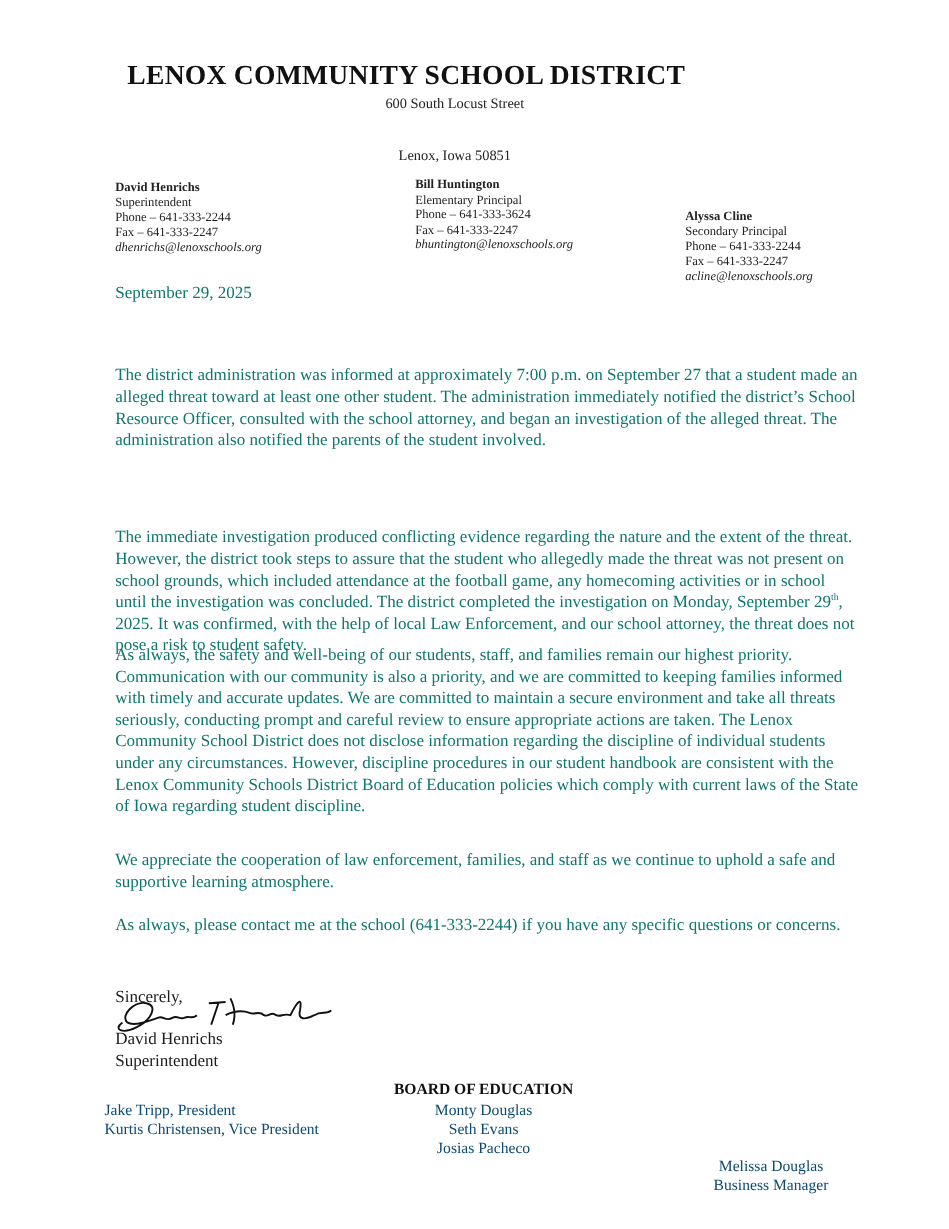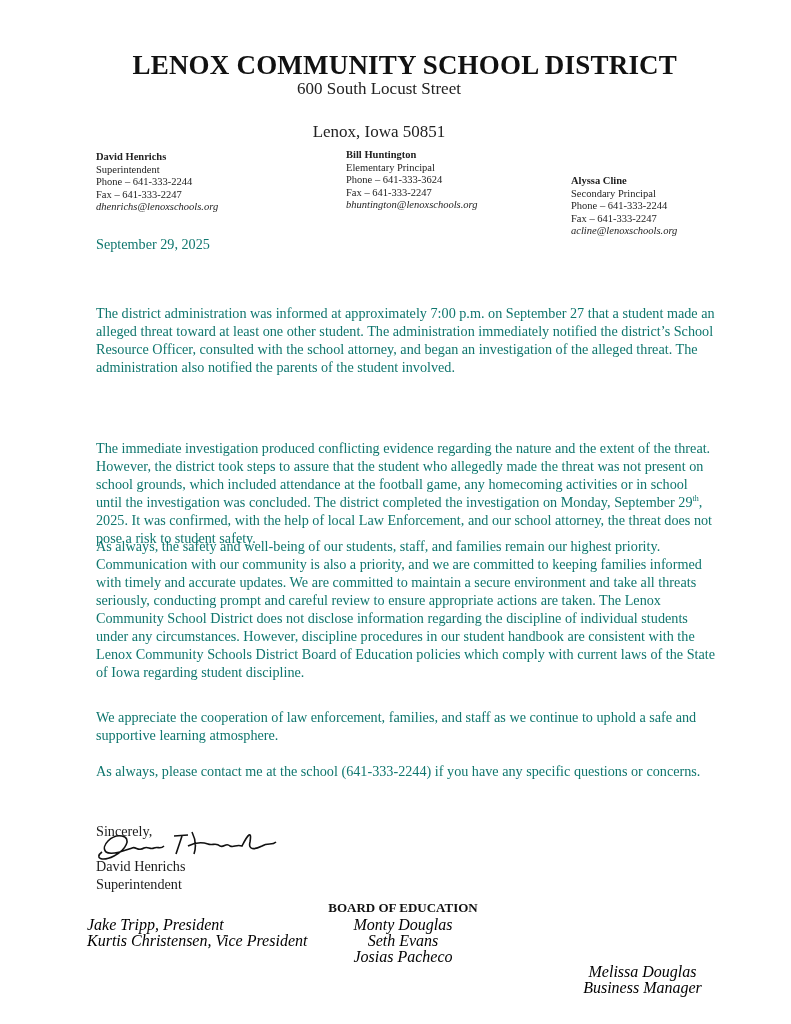--- a/index.html
+++ b/index.html
@@ -3,25 +3,25 @@
   <meta charset="utf-8">
   <style>
     html, body { margin: 0; padding: 0; background: #ffffff; }
     body {
       width: 791px; height: 1024px; position: relative; overflow: hidden;
       font-family: "Liberation Serif", "DejaVu Serif", serif;
       color: #1a1a1a;
     }
     .page { position: absolute; left: 0; top: 0; width: 791px; height: 1024px; }
     .title {
-      position: absolute; top: 50px; left: 0; width: 677px; text-align: right;
-      font-weight: bold; font-size: 27px; letter-spacing: 0.2px; color: #111;
+      position: absolute; top: 50px; left: 0; width: 677px; text-align: center;
+      font-weight: bold; font-size: 23px; letter-spacing: 0.2px; color: #111;
     }
     .addr {
-      position: absolute; left: 0; width: 758px; text-align: center; font-size: 17px; color: #222;
+      position: absolute; left: 0; width: 758px; text-align: center; font-size: 12px; color: #222;
     }
     .addr1 { top: 79px; }
     .addr2 { top: 101px; margin-top: 21px; }
     .contact {
       position: absolute; font-size: 10.5px; line-height: 12.6px; color: #222;
     }
     .contact .nm { font-weight: bold; }
     .contact .em { font-style: italic; }
     .c1 { left: 96px; top: 151px; }
     .c2 { left: 346px; top: 149px; }
@@ -37,21 +37,21 @@
     .p4 { top: 708px; }
     .p5 { top: 762px; }
     sup { font-size: 8px; line-height: 0; }
     .closing { position: absolute; left: 96px; top: 823px; font-size: 14.2px; color: #1c1c1c; }
     .sig-svg { position: absolute; left: 92px; top: 828px; }
     .signer { position: absolute; left: 96px; top: 857px; font-size: 14.2px; line-height: 18px; color: #1c1c1c; }
     .board-title {
       position: absolute; top: 900px; left: 253px; width: 300px; text-align: center;
       font-weight: bold; font-size: 13px; color: #111;
     }
-    .foot { position: absolute; font-style: italic; font-size: 16px; line-height: 16px; color: #000000; }
+    .foot { position: absolute; font-size: 13px; line-height: 16px; color: #0c4a6e; }
     .f-left { left: 87px; top: 917px; }
     .f-mid { left: 300px; width: 206px; top: 917px; text-align: center; }
     .f-right { left: 570px; width: 145px; top: 964px; text-align: center; }
     .row { display: block; white-space: nowrap; }
   </style>
 </head>
 <body>
 
 <div class="page">
 

